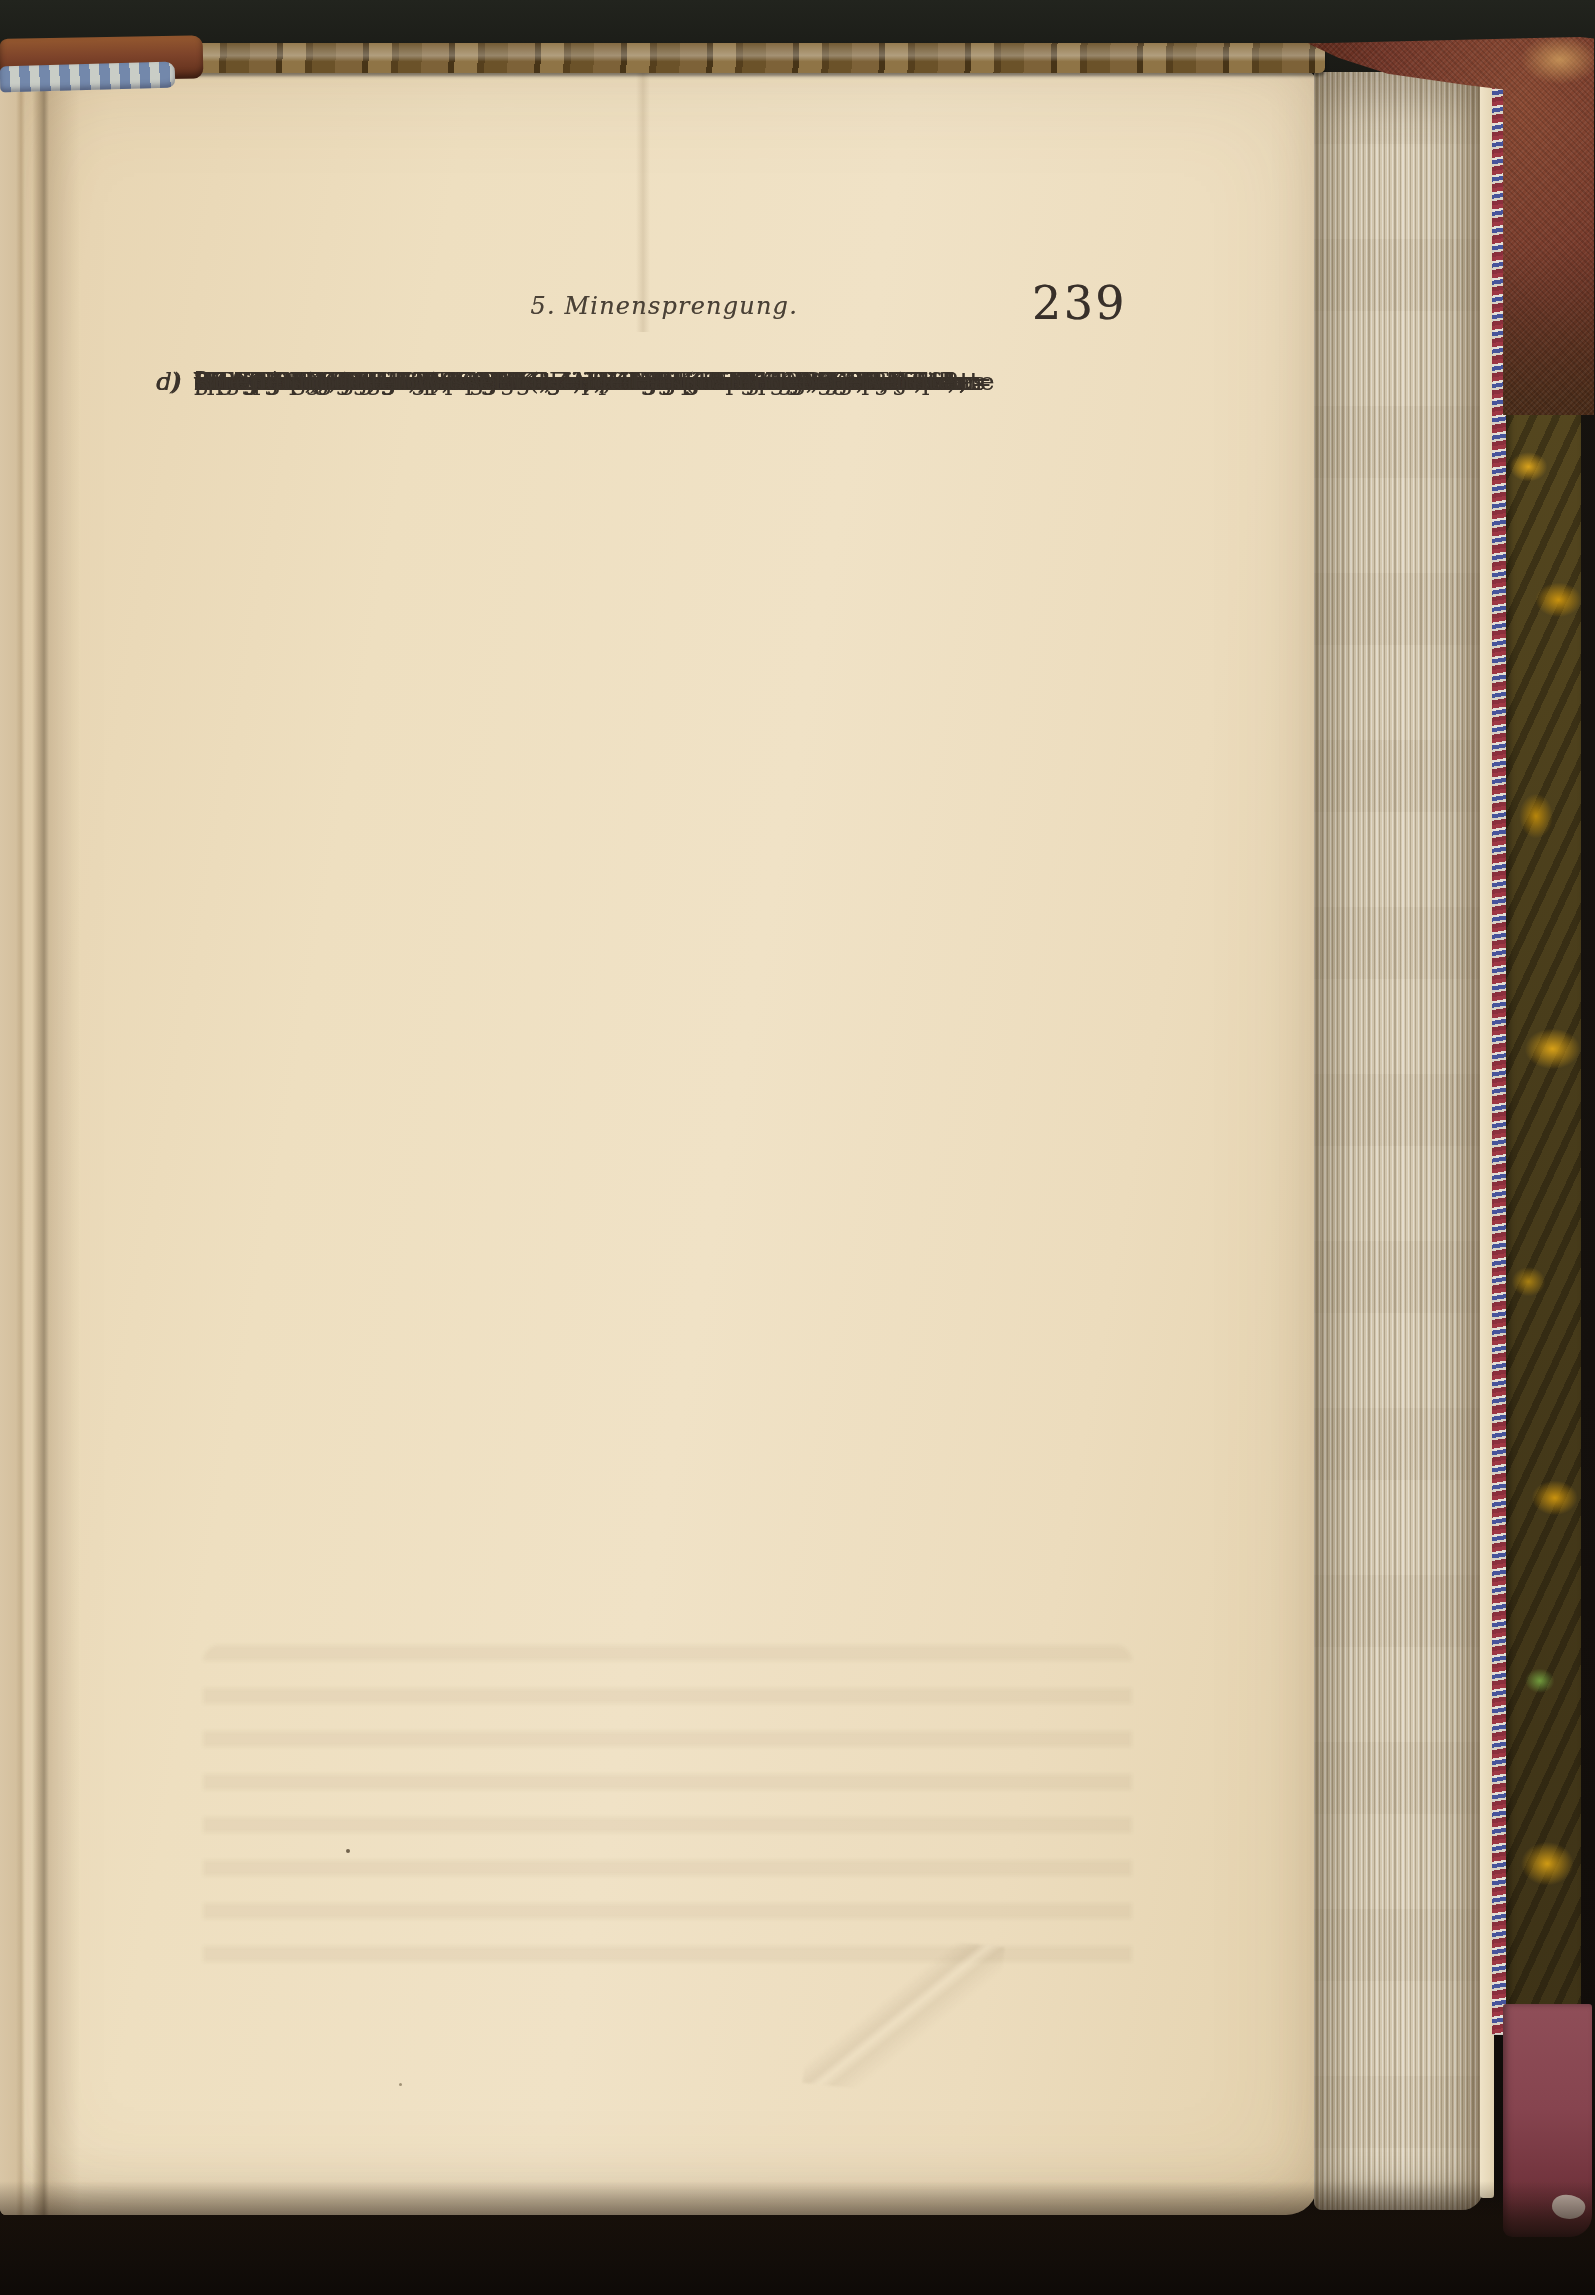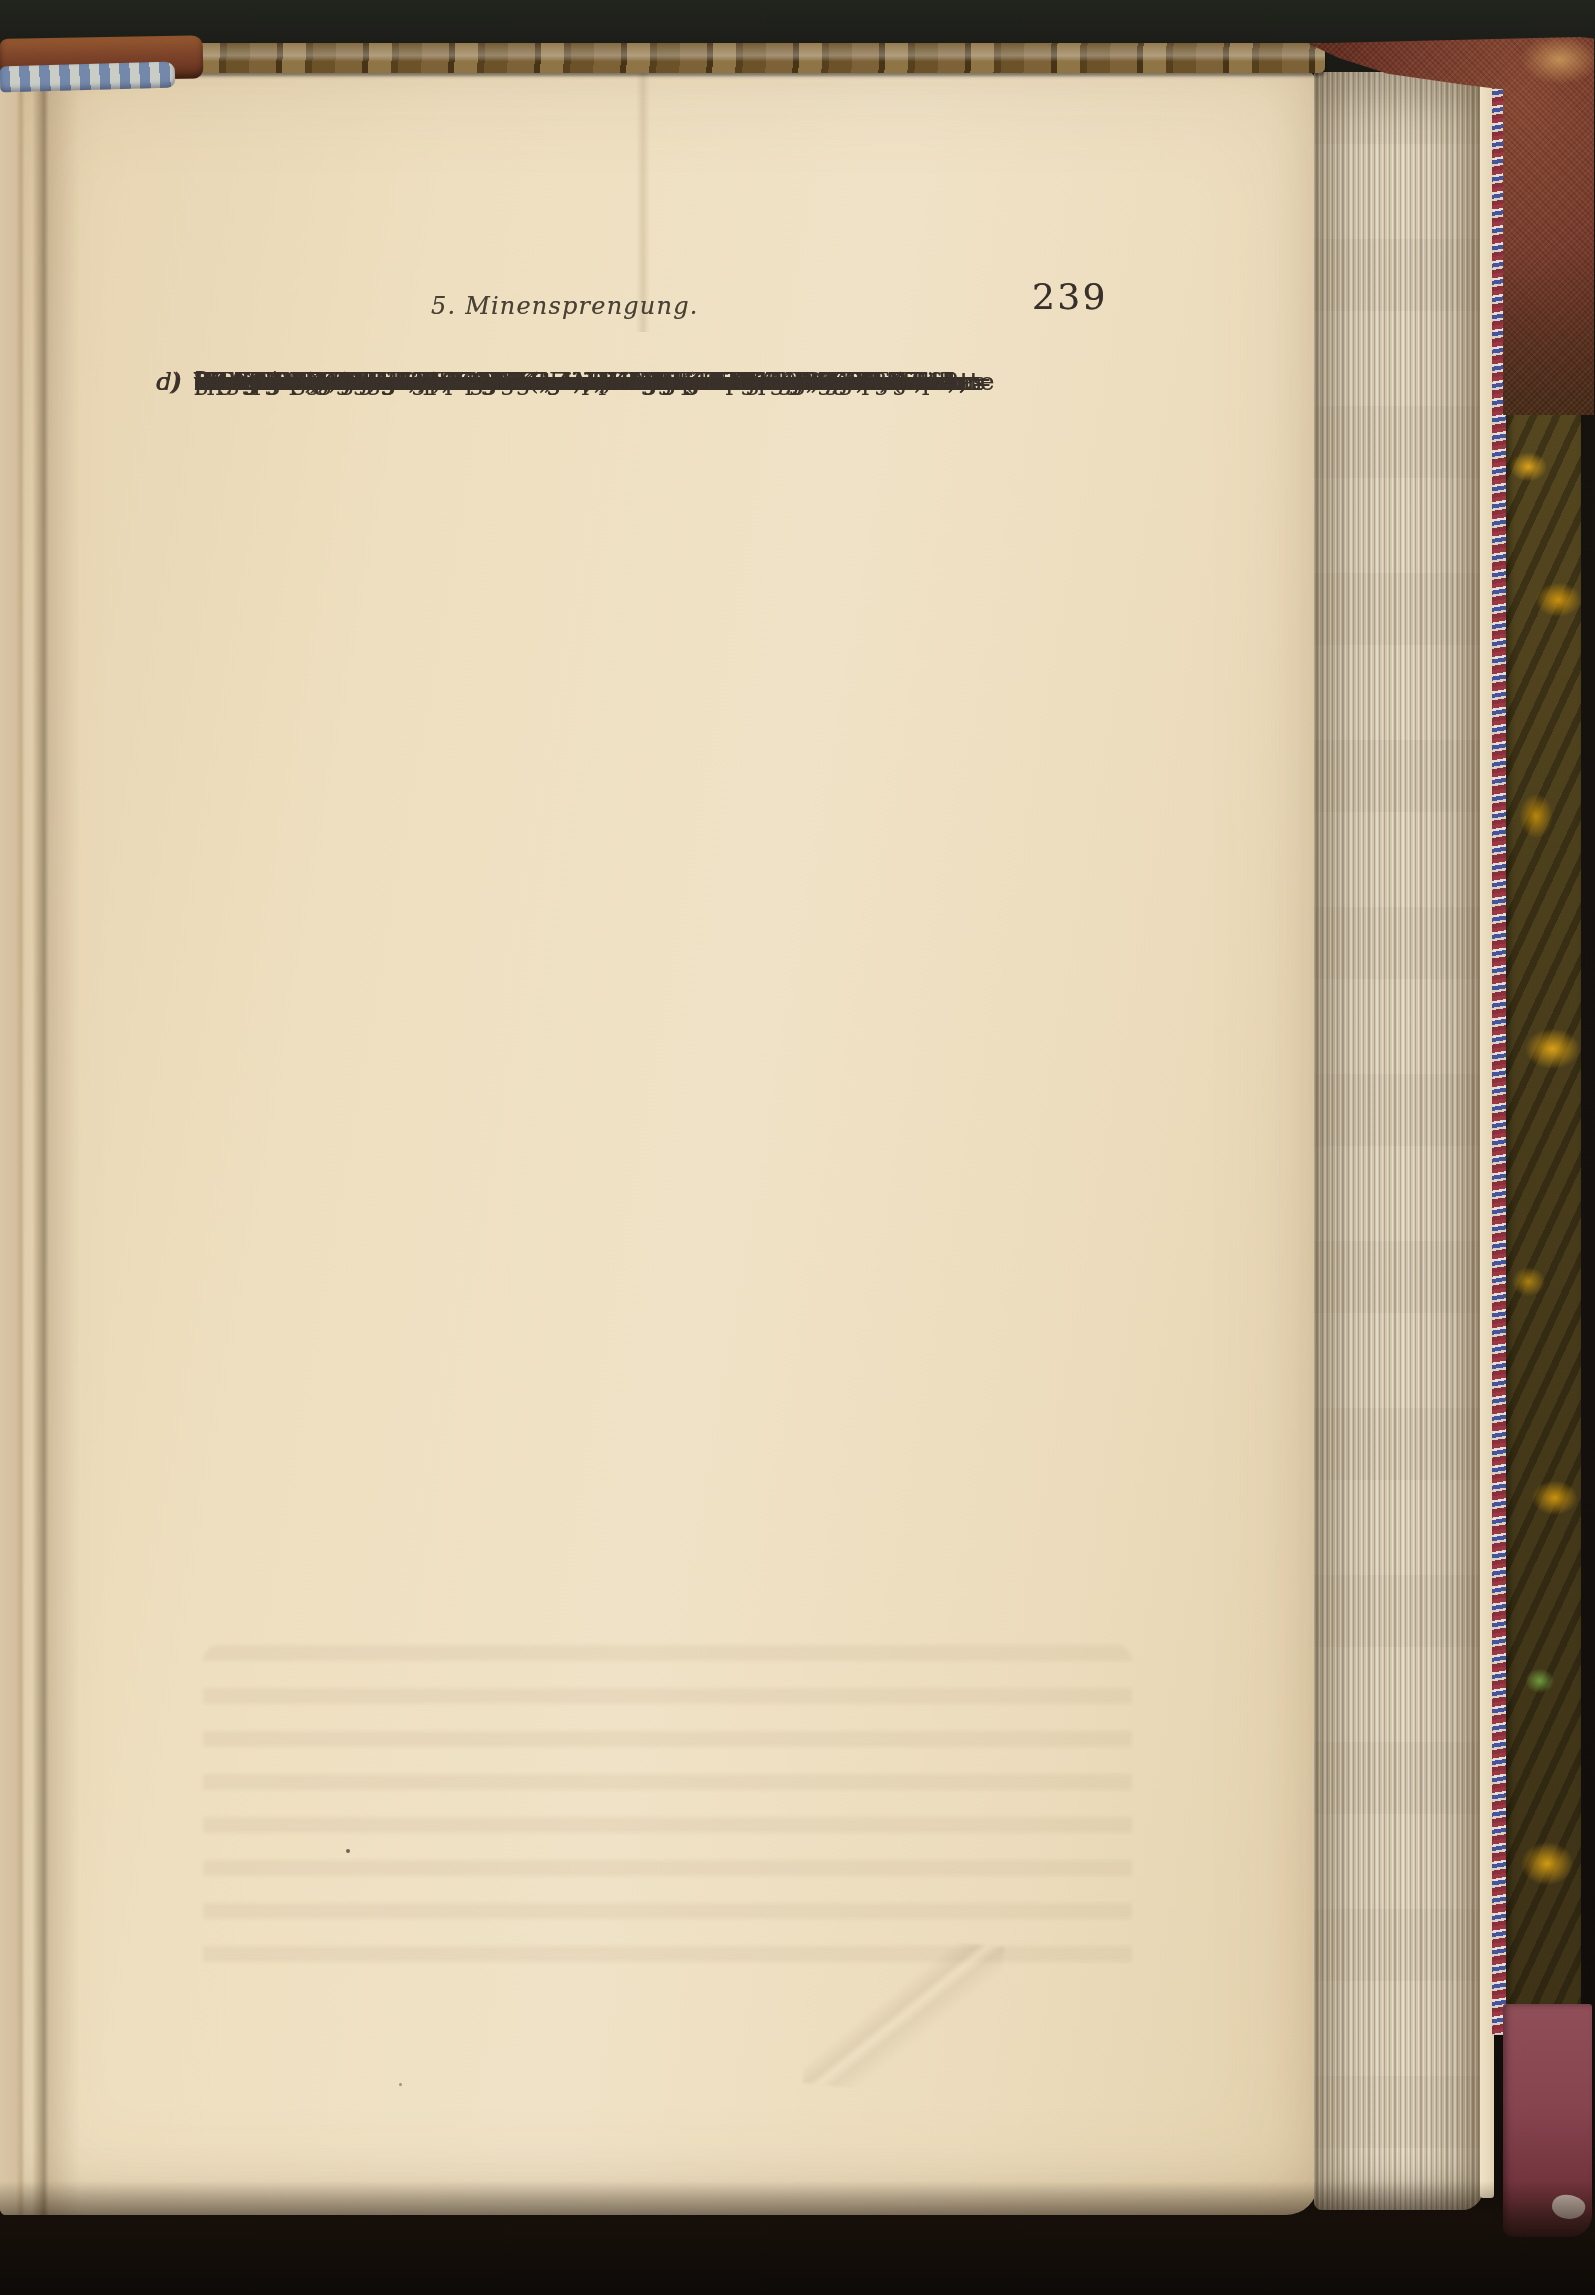--- a/index.html
+++ b/index.html
@@ -77,24 +77,24 @@
   
   .ghost{left:203px;top:1645px;width:929px;height:335px;opacity:.85;
         background:repeating-linear-gradient(180deg,rgba(148,124,90,.11) 0 16px,rgba(0,0,0,0) 16px 43px);
         filter:blur(2px);border-radius:16px;}
   .scuff{left:810px;top:1937px;width:187px;height:156px;transform:rotate(6deg);opacity:.55;filter:blur(0.8px);
         background:linear-gradient(135deg,rgba(0,0,0,0) 40%,rgba(120,100,70,.2) 47%,rgba(240,226,198,.95) 50%,rgba(120,100,70,.16) 54%,rgba(0,0,0,0) 62%);}
   .speck1{left:346px;top:1849px;width:4px;height:4px;border-radius:50%;background:#53442f;opacity:.8;}
   .speck2{left:399px;top:2083px;width:3.2px;height:3.2px;border-radius:50%;background:#6b5b43;opacity:.6;}
 
   
-  .chapter-header{left:431px;top:292px;width:367px;text-align:left;
+  .chapter-header{left:431px;top:292px;width:367px;text-align:right;
         font-style:italic;font-size:24px;letter-spacing:1.2px;color:#4a4136;
         text-shadow:0 0 0.5px rgba(74,65,54,.6);}
-  .page-number{left:1032px;top:276px;width:96px;font-size:36px;letter-spacing:2.4px;color:#38302a;
+  .page-number{left:1032px;top:276px;width:96px;font-size:46px;letter-spacing:2.4px;color:#38302a;
         text-shadow:0 0 0.6px rgba(56,48,42,.55);}
   .body-text{left:194px;top:360px;width:930px;font-size:25px;line-height:44px;color:#3a322a;
         text-shadow:0 0 0.6px rgba(58,50,42,.5);}
   .body-text .line{position:relative;text-align:justify;text-align-last:justify;height:44px;white-space:normal;}
   .body-text .line.end{text-align-last:left;}
   .body-text .line.indent{text-indent:81px;}
   .body-text .line.spaced{letter-spacing:.17em;word-spacing:.04em;}
   .body-text .item-label{position:absolute;left:-38px;top:0;font-style:italic;letter-spacing:0;}
   .body-text .pre{letter-spacing:.15em;font-family:Liberation Mono, monospace;}
 </style>

